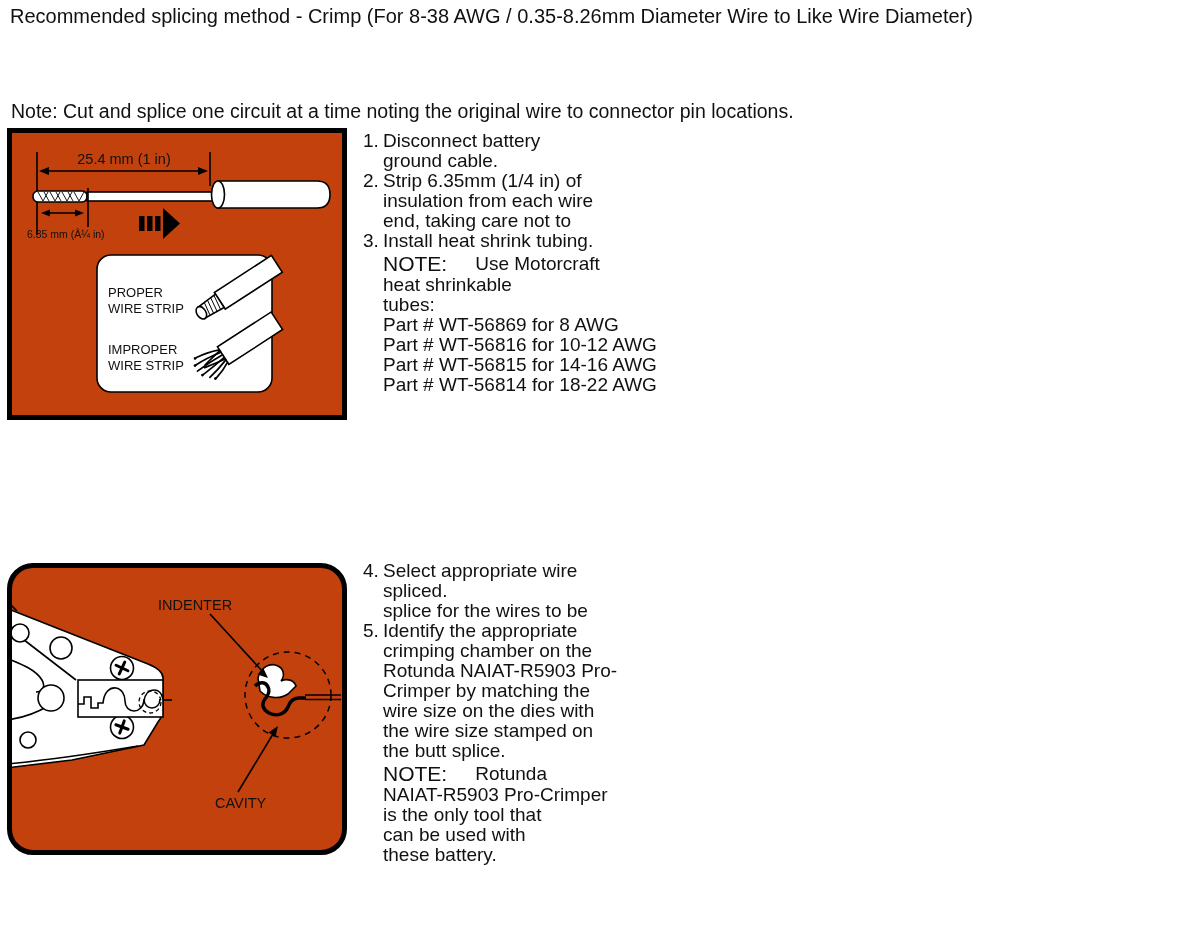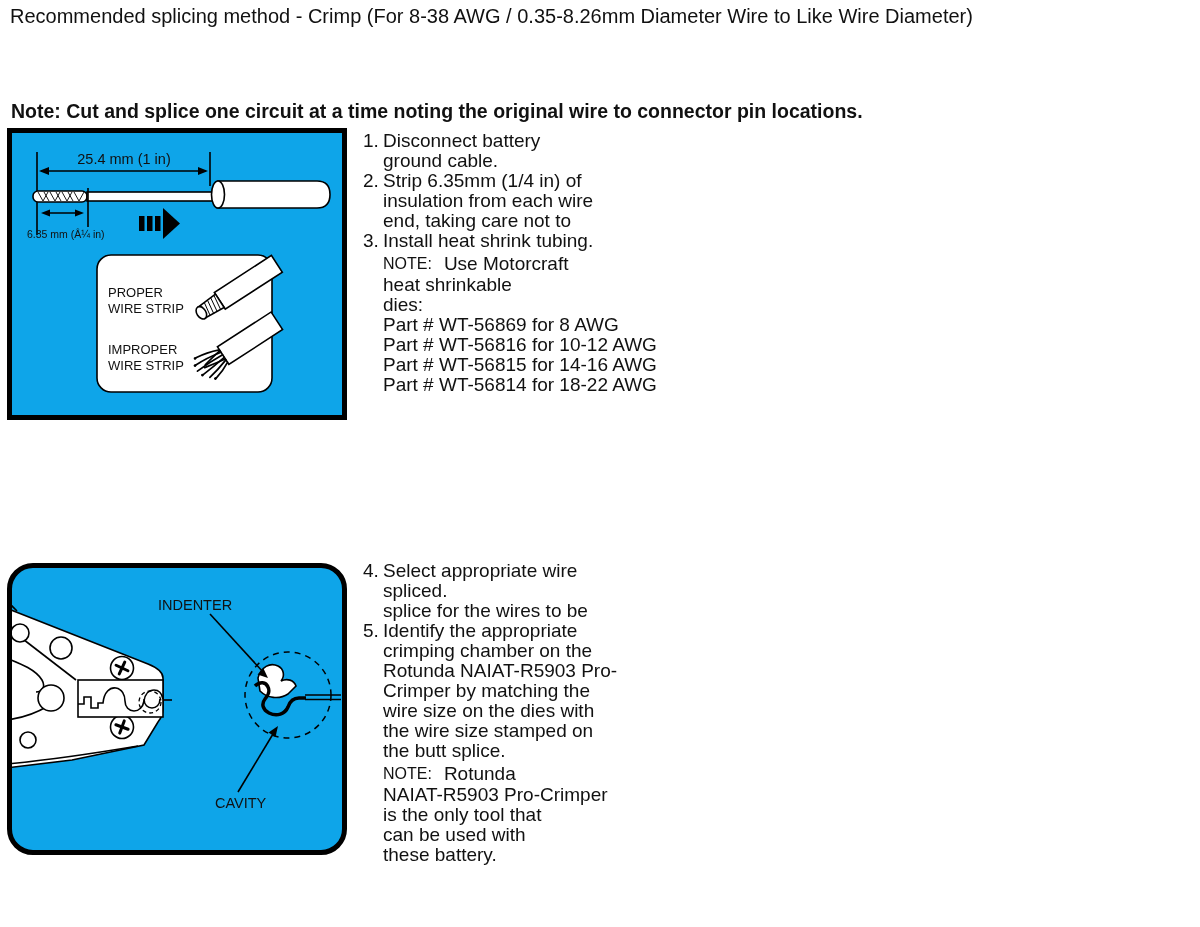--- a/index.html
+++ b/index.html
@@ -1,28 +1,28 @@
 <!DOCTYPE html>
 <html><head>
 <meta charset="utf-8">
 <style>
   html,body{margin:0;padding:0;background:#fff;}
   body{width:1200px;height:927px;position:relative;overflow:hidden;
        font-family:"Liberation Sans","DejaVu Sans",sans-serif;color:#111;}
   .abs{position:absolute;}
   .title{left:10px;top:5px;font-size:20px;white-space:pre;}
-  .note-block{left:11px;top:49px;font-size:19.5px;line-height:25px;white-space:pre;font-weight:bold;}
-  .figbox{left:7px;width:340px;height:292px;border:5px solid #000;box-sizing:border-box;background:#0ea5e9;}
+  .note-block{left:11px;top:49px;font-size:19.5px;line-height:25px;white-space:pre;}
+  .figbox{left:7px;width:340px;height:292px;border:5px solid #000;box-sizing:border-box;background:#c2410c;}
   #figbox1{top:128px;} #figbox2{top:563px;border-radius:26px;}
   .col{left:363px;width:340px;}
   #col1{top:131px;} #col2{top:561px;}
   .line{display:flex;height:20px;line-height:20px;font-size:19px;white-space:pre;}
   .num{width:20px;flex:0 0 20px;}
   .note-line{height:23px;line-height:23px;margin-top:1px;}
-  .note-label{font-size:16px;margin-right:12px;}
+  .note-label{font-size:21px;margin-right:28px;}
   svg{display:block;}
   svg text{font-family:"Liberation Sans","DejaVu Sans",sans-serif;fill:#111;}
   .stroke{stroke:#000;fill:none;stroke-width:1.6;}
   .fillw{fill:#fff;stroke:#000;stroke-width:1.6;}
 </style>
 </head>
 <body>
 
 <div class="abs title">Recommended splicing method - Crimp (For 8-38 AWG / 0.35-8.26mm Diameter Wire to Like Wire Diameter)</div>
 
@@ -179,21 +179,21 @@
 
 <div class="abs col" id="col1">
   <div class="line"><span class="num">1.</span><span>Disconnect battery</span></div>
   <div class="line"><span class="num"></span><span>ground cable.</span></div>
   <div class="line"><span class="num">2.</span><span>Strip 6.35mm (1/4 in) of</span></div>
   <div class="line"><span class="num"></span><span>insulation from each wire</span></div>
   <div class="line"><span class="num"></span><span>end, taking care not to</span></div>
   <div class="line"><span class="num">3.</span><span>Install heat shrink tubing.</span></div>
   <div class="line note-line"><span class="num"></span><span class="note-label">NOTE:</span><span>Use Motorcraft</span></div>
   <div class="line"><span class="num"></span><span>heat shrinkable</span></div>
-  <div class="line"><span class="num"></span><span>dies:</span></div>
+  <div class="line"><span class="num"></span><span>tubes:</span></div>
   <div class="line"><span class="num"></span><span>Part # WT-56869 for 8 AWG</span></div>
   <div class="line"><span class="num"></span><span>Part # WT-56816 for 10-12 AWG</span></div>
   <div class="line"><span class="num"></span><span>Part # WT-56815 for 14-16 AWG</span></div>
   <div class="line"><span class="num"></span><span>Part # WT-56814 for 18-22 AWG</span></div>
 </div>
 
 <div class="abs col" id="col2">
   <div class="line"><span class="num">4.</span><span>Select appropriate wire</span></div>
   <div class="line"><span class="num"></span><span>spliced.</span></div>
   <div class="line"><span class="num"></span><span>splice for the wires to be</span></div>

